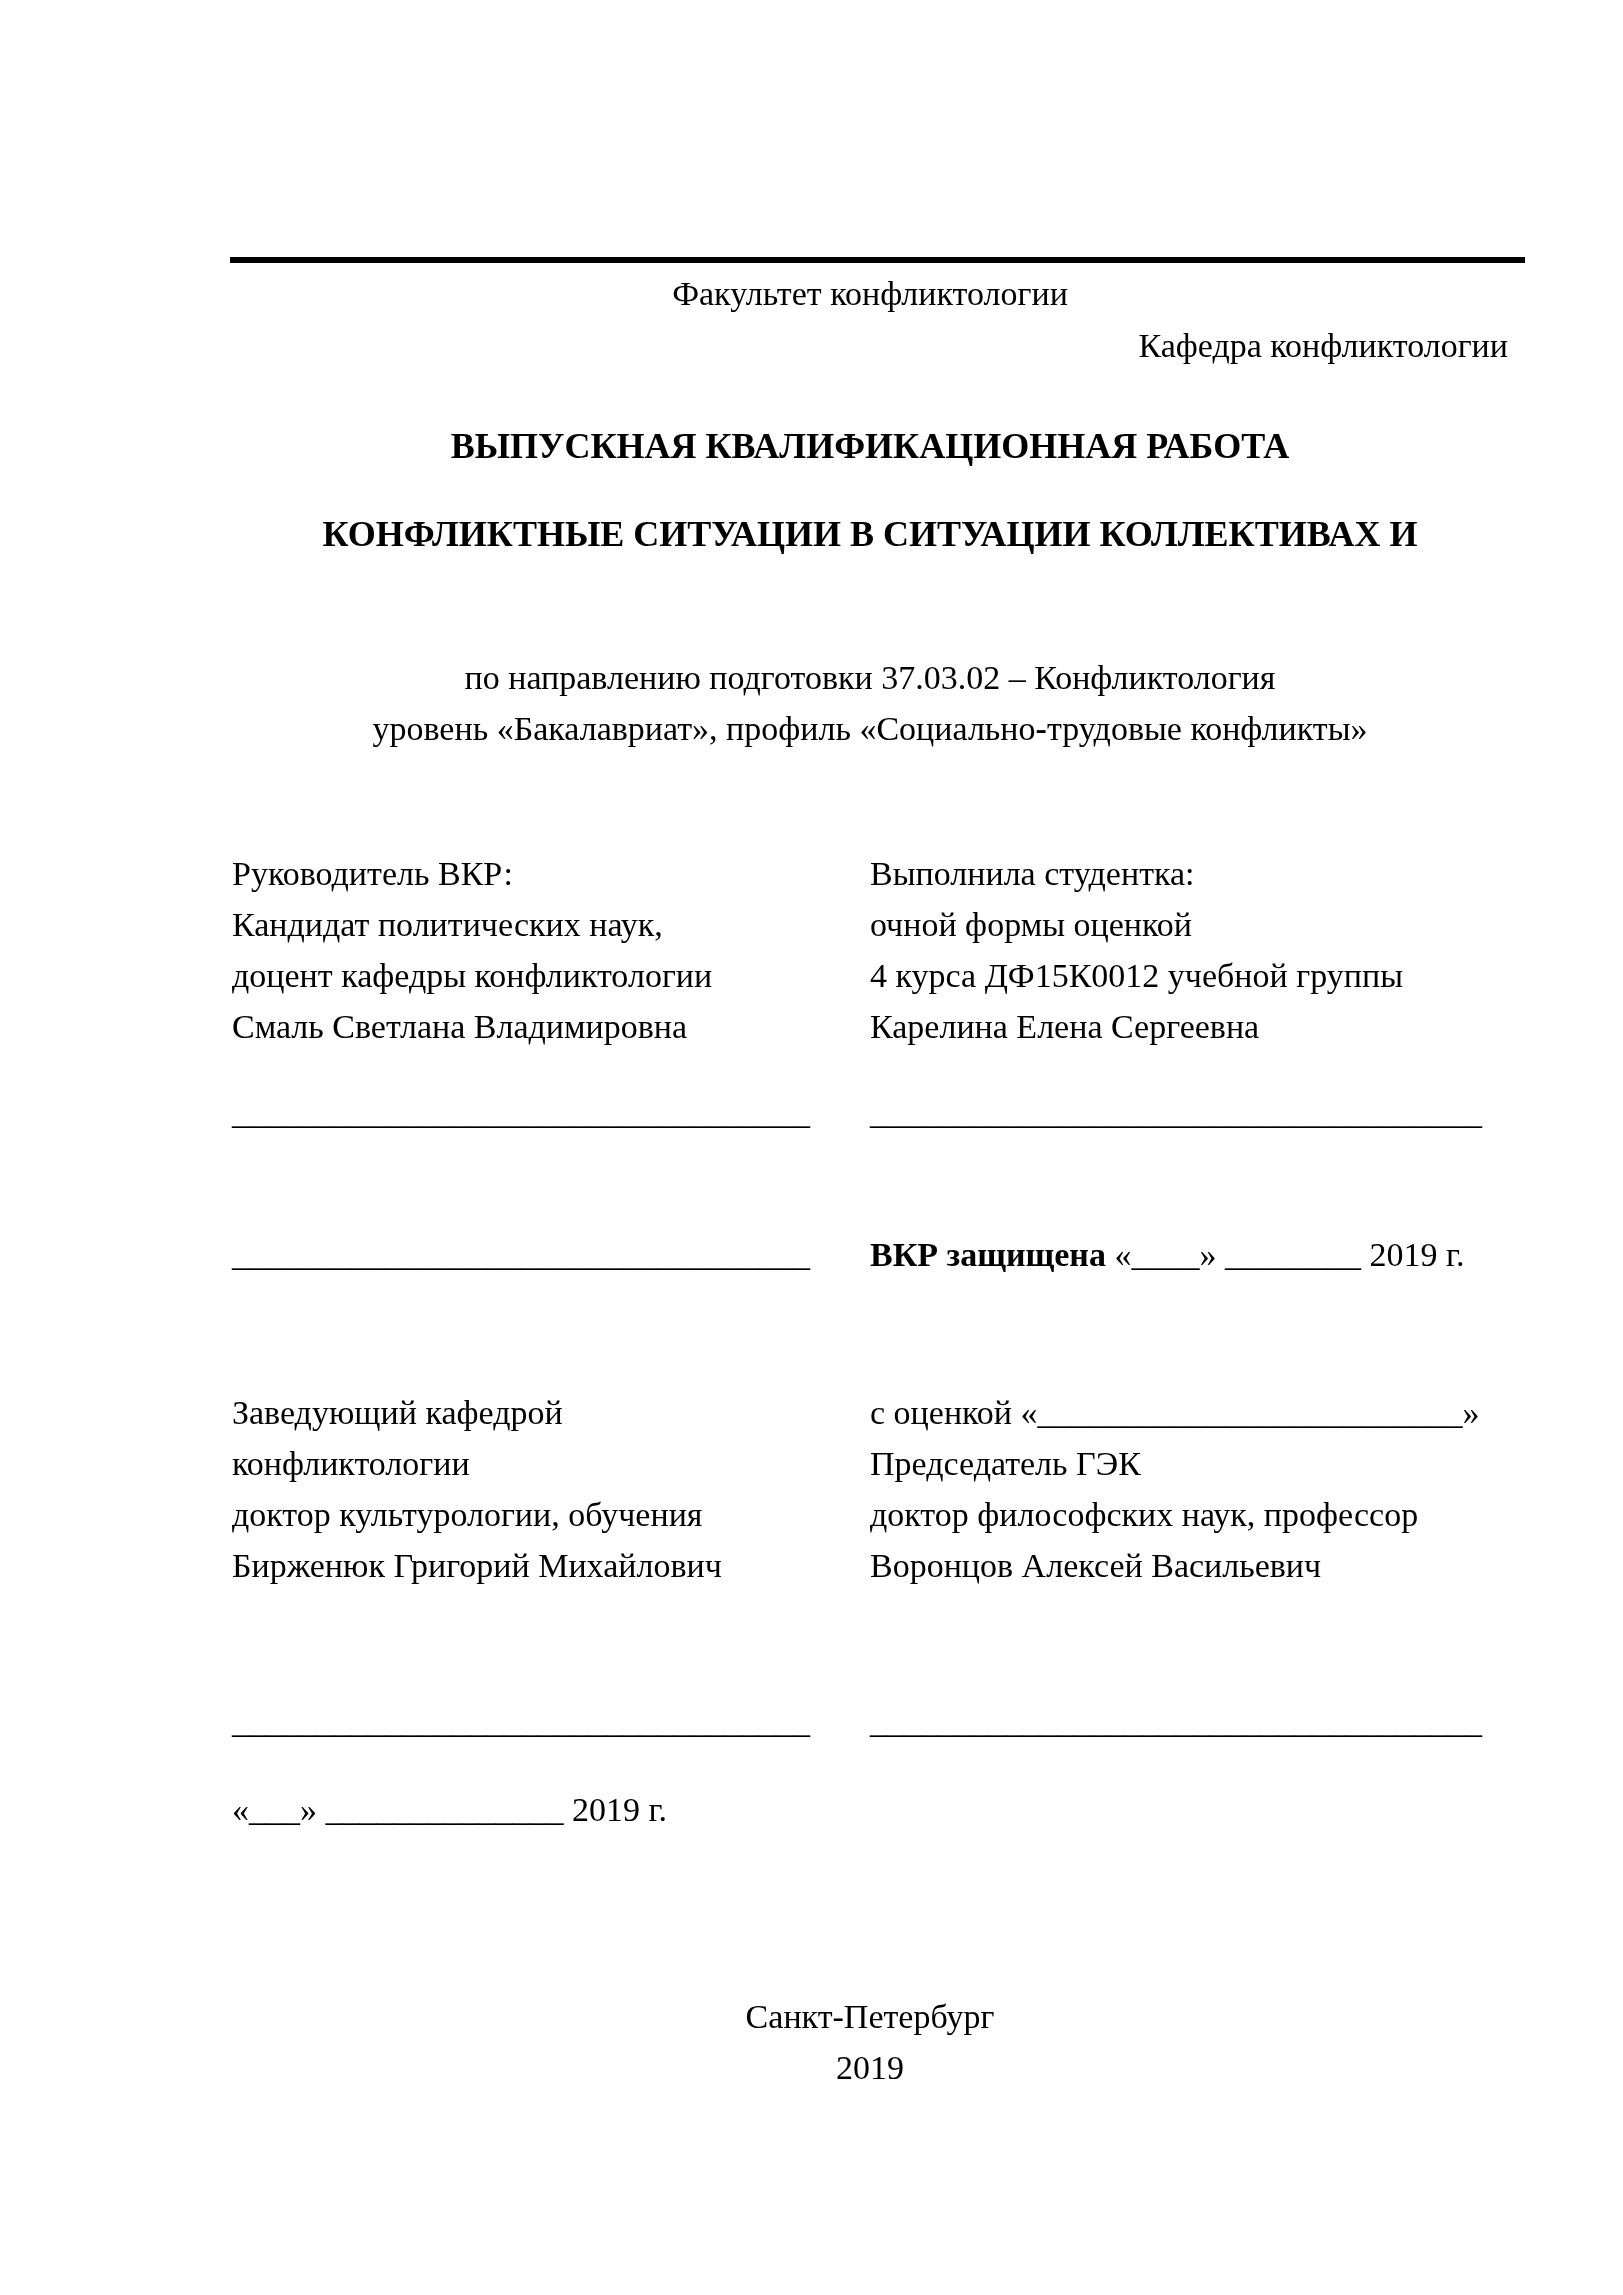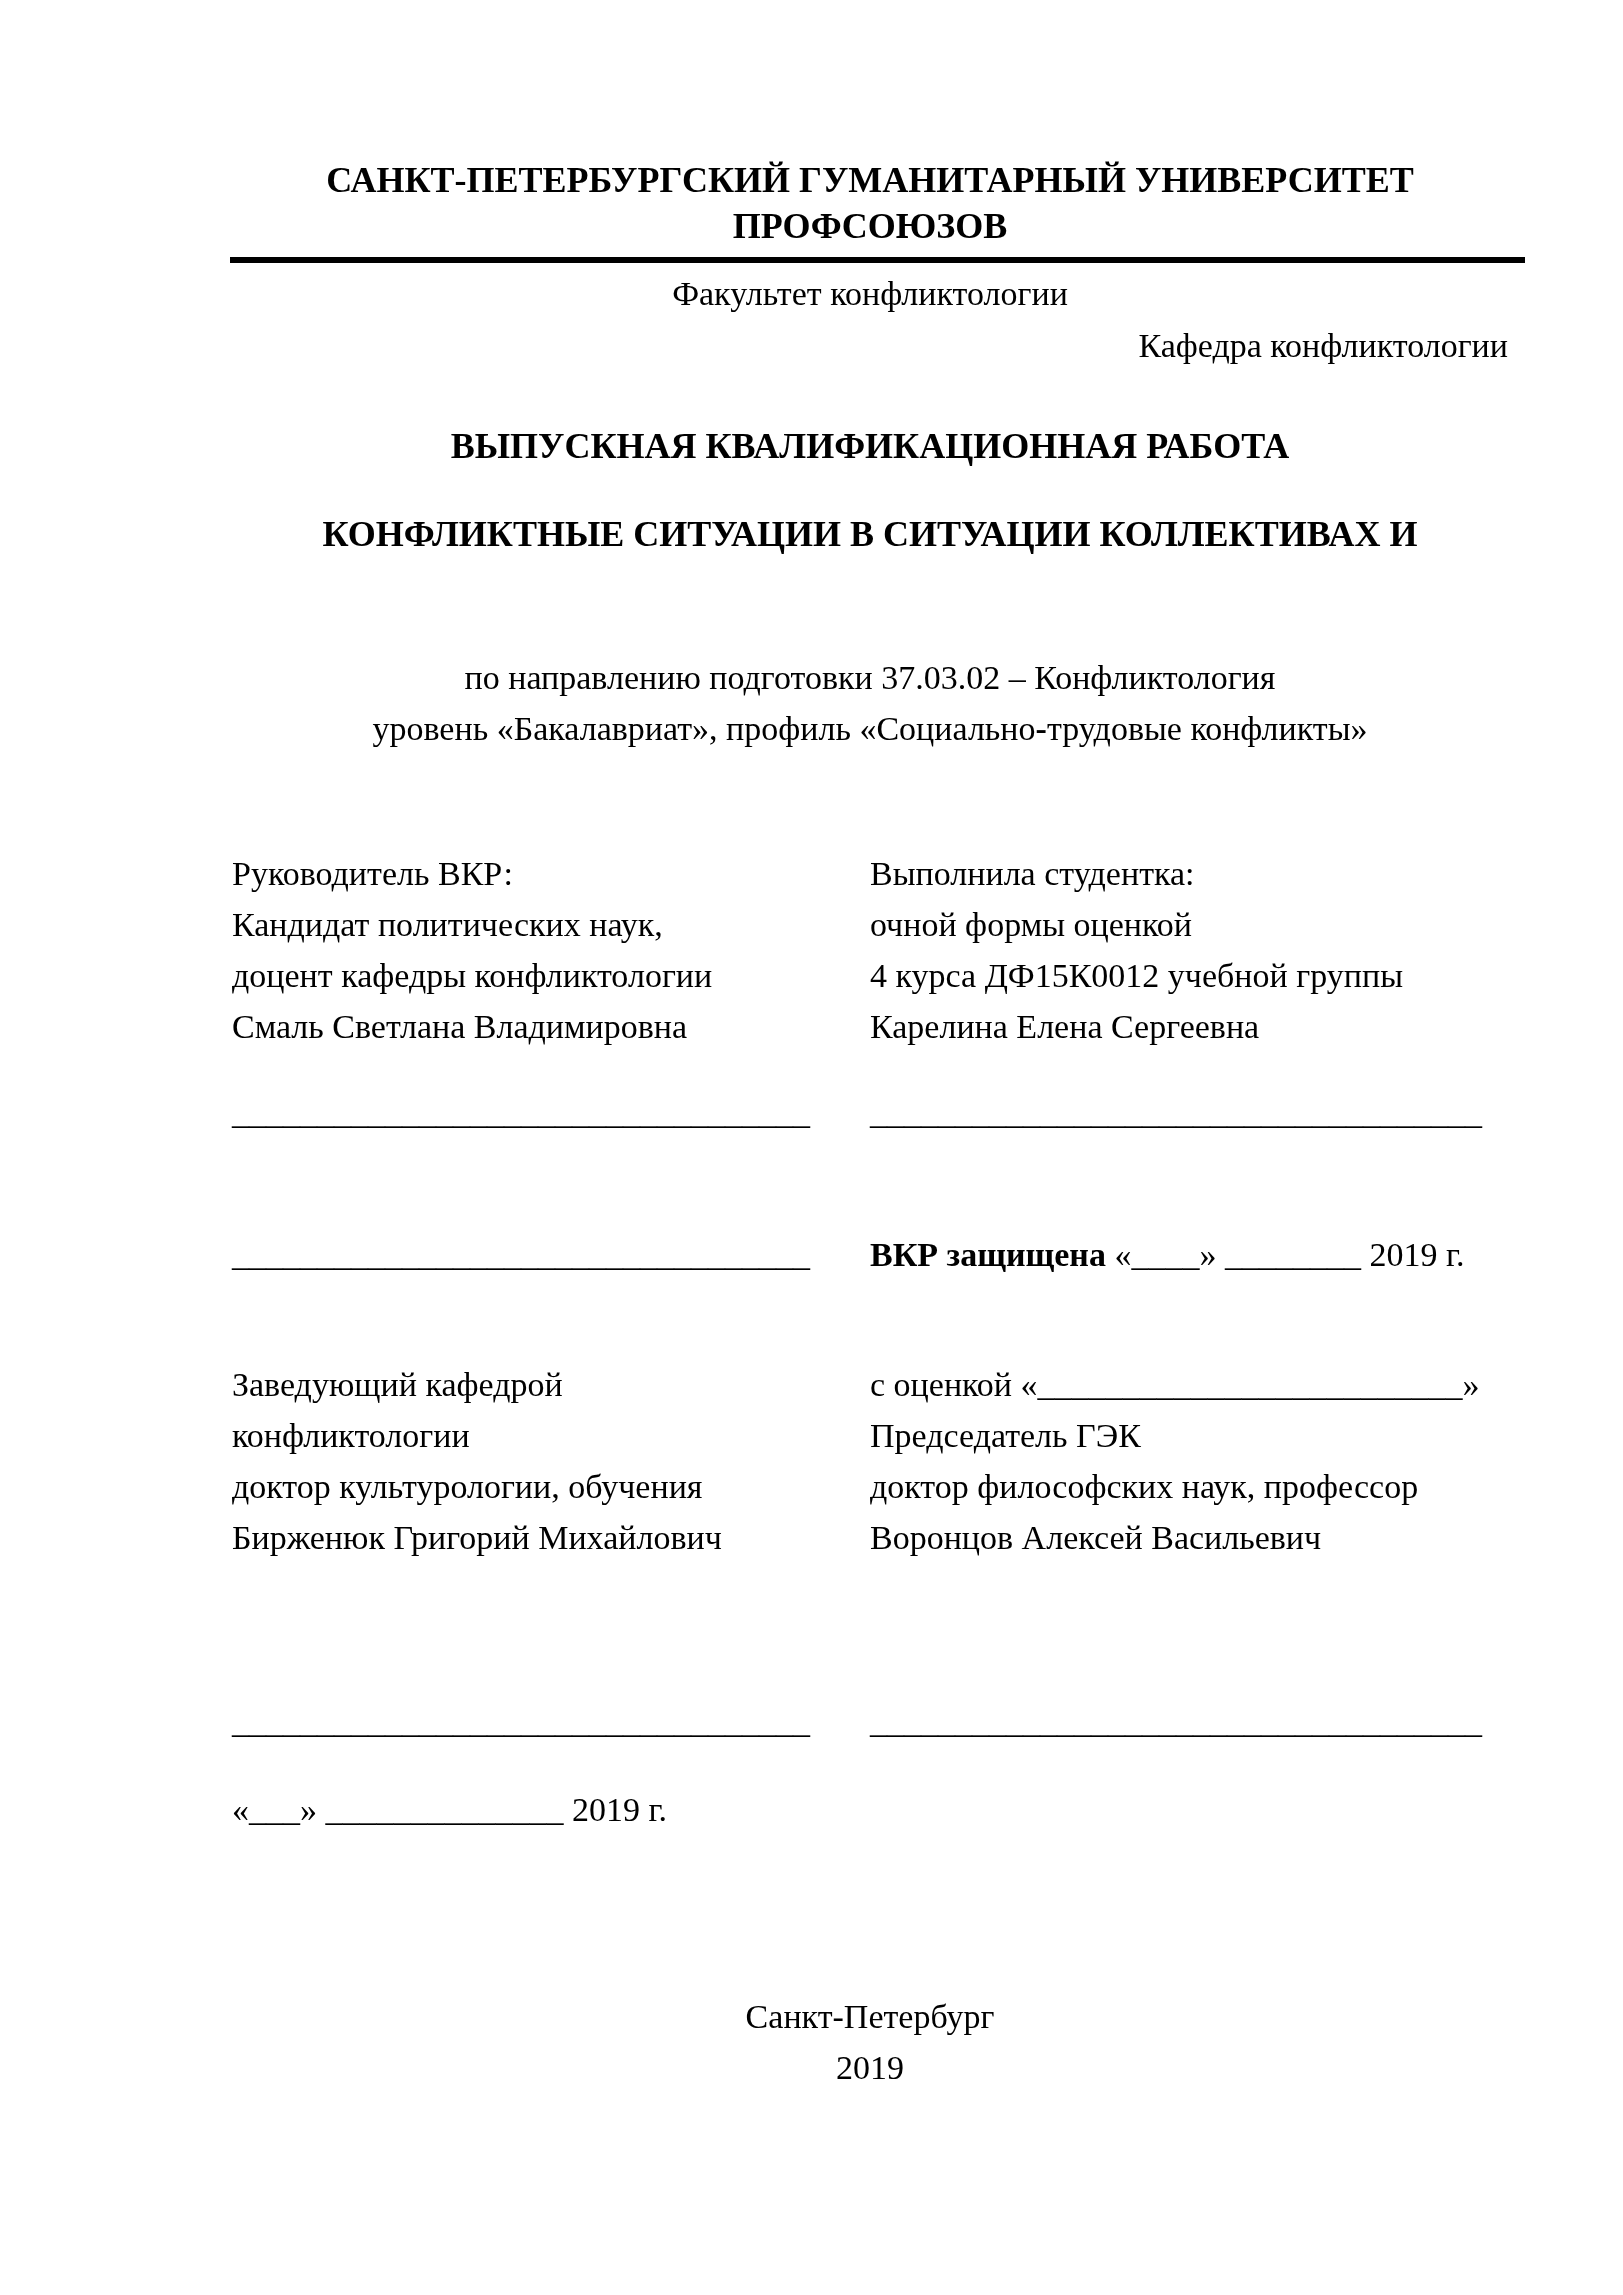--- a/index.html
+++ b/index.html
@@ -26,34 +26,30 @@
   .worktype     { top:422px; font-weight:bold; font-size:36px; line-height:49px; text-align:center; }
   .thesis-title { top:506px; font-weight:bold; font-size:36px; line-height:57px; text-align:center; }
   .program      { top:652px; text-align:center; }
 
   .row { display:flex; }
   .col { width:50%; }
 
   .people-1 { top:848px; }
   .sig-1    { top:1087px; }
   .sig-2    { top:1229px; }
-  .people-2 { top:1359px; }
+  .people-2 { top:1387px; }
   .sig-3    { top:1696px; }
   .dateline { top:1784px; }
   .cityyear { top:1991px; text-align:center; }
 </style>
 </head>
 <body>
 
 <div class="page">
 
-  <div class="abs university">
-    <div>САНКТ-ПЕТЕРБУРГСКИЙ ГУМАНИТАРНЫЙ УНИВЕРСИТЕТ</div>
-    <div>ПРОФСОЮЗОВ</div>
-  </div>
 
   <div class="rule" style="position:absolute;"></div>
 
   <div class="abs faculty center">Факультет конфликтологии</div>
 
   <div class="abs department right">Кафедра конфликтологии</div>
 
   <div class="abs worktype">ВЫПУСКНАЯ КВАЛИФИКАЦИОННАЯ РАБОТА</div>
 
   <div class="abs thesis-title">

